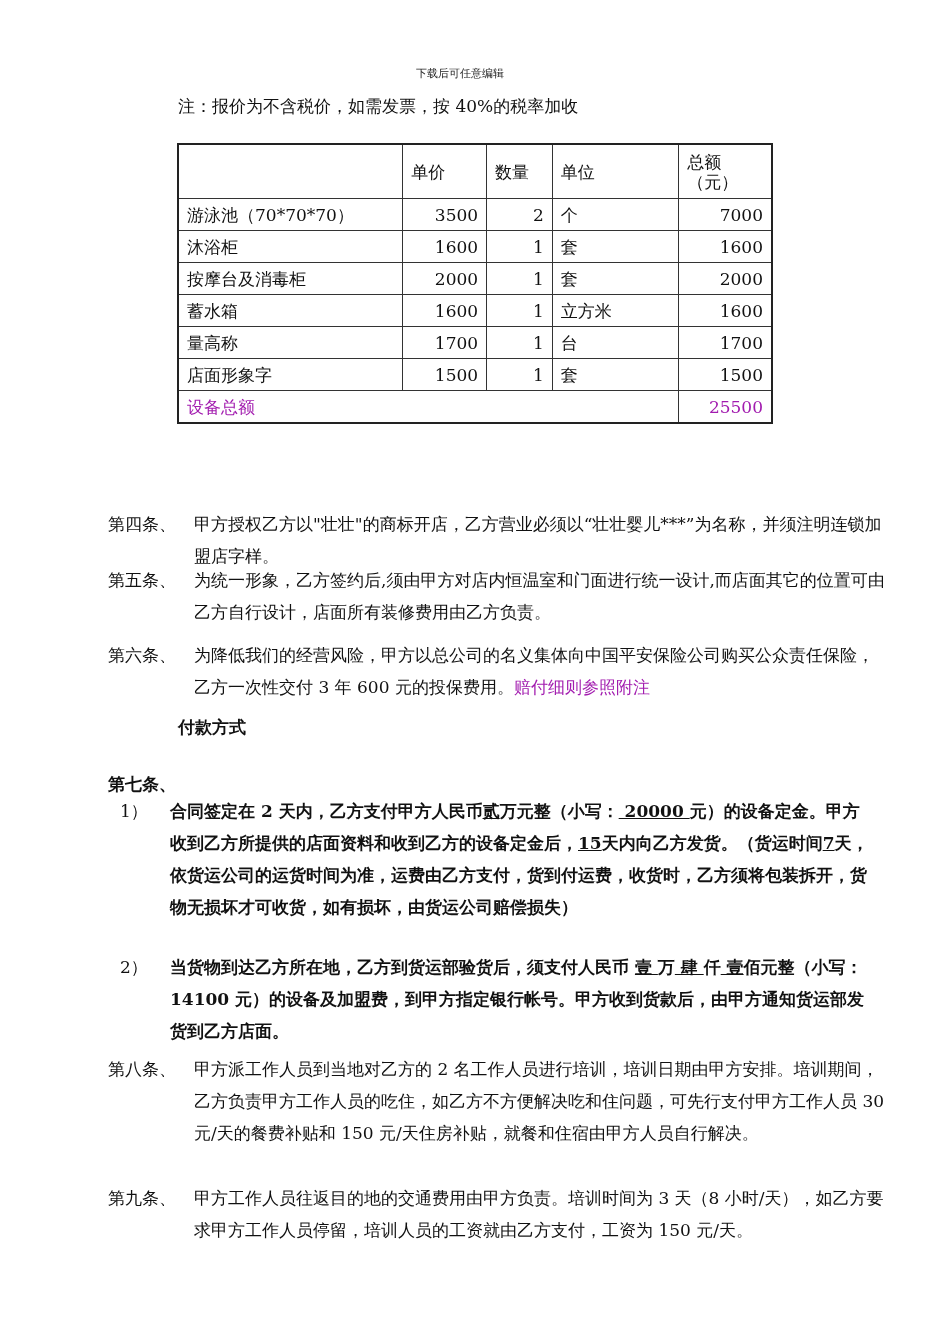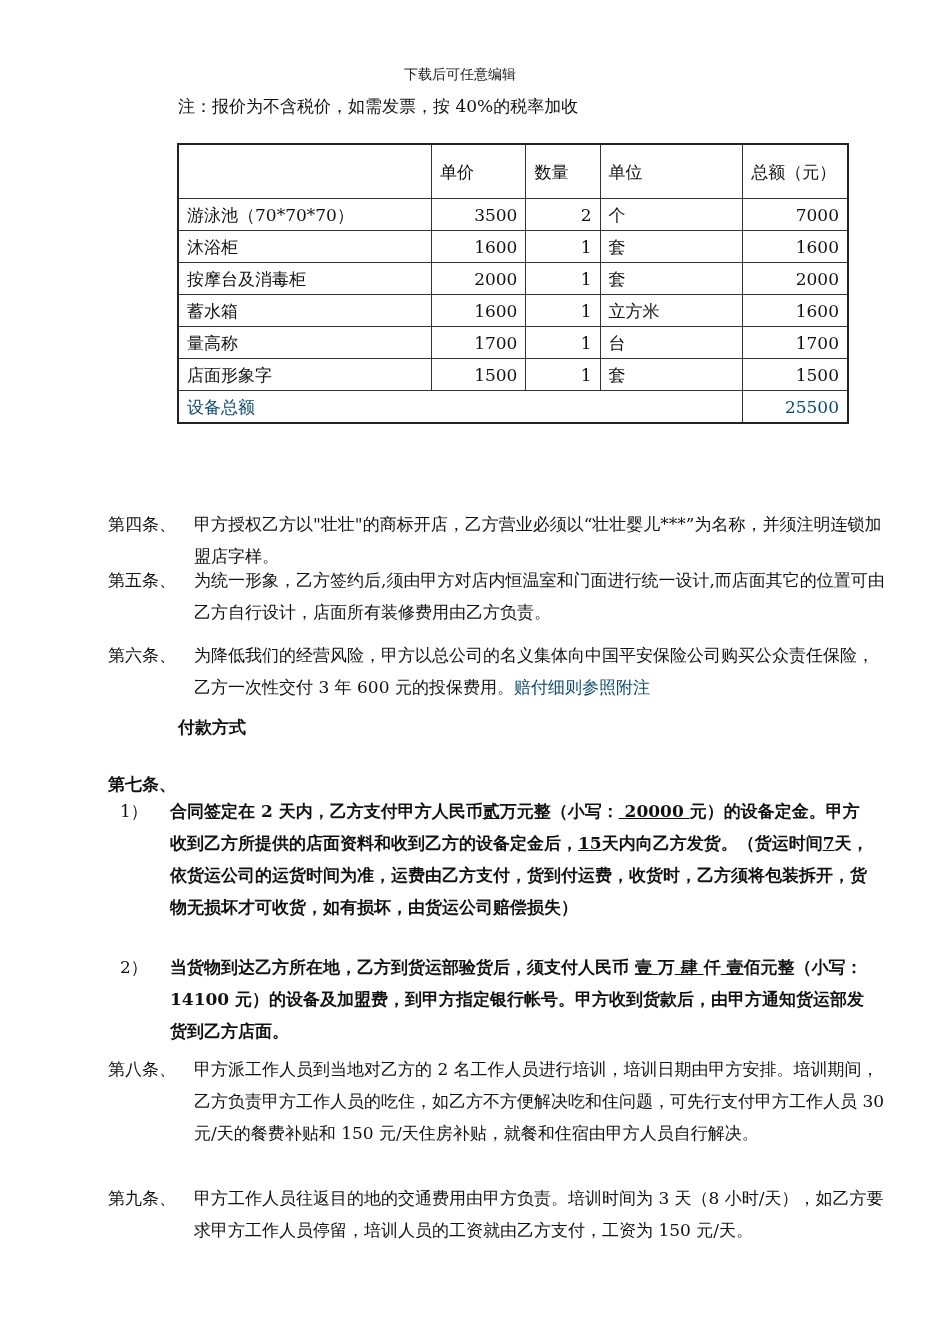--- a/index.html
+++ b/index.html
@@ -2,32 +2,32 @@
 <html><head>
 <meta charset="utf-8">
 <style>
   html, body { margin: 0; padding: 0; background: #ffffff; }
   body {
     width: 950px; height: 1344px; position: relative; overflow: hidden;
     font-family: "DejaVu Serif", "Liberation Serif", serif;
     color: #111; font-size: 17px;
   }
   .abs { position: absolute; }
-  .header-note { top: 66px; left: 0; width: 920px; text-align: center; font-size: 14px; color: #222; }
+  .header-note { top: 66px; left: 0; width: 920px; text-align: center; font-size: 11px; color: #222; }
   .tax-note { top: 95px; left: 178px; font-size: 17px; }
   table.quote {
-    position: absolute; left: 177px; top: 143px; width: 672px;
+    position: absolute; left: 177px; top: 143px; width: 596px;
     border-collapse: collapse; border: 2px solid #222; font-size: 17px;
   }
   table.quote td {
     border: 1px solid #333; padding: 0 8px; height: 31px; line-height: 20px;
   }
   table.quote tr.head td { height: 53px; }
   .num { text-align: right; }
-  .red { color: #0c4a6e; }
+  .red { color: #a21caf; }
   .c0 { width: 208px; } .c1 { width: 67px; } .c2 { width: 49px; } .c3 { width: 110px; } .c4 { width: 76px; }
   .clause { position: absolute; left: 108px; width: 780px; line-height: 32px; }
   .clause .label { position: absolute; left: 0; top: 0; }
   .clause .body { margin-left: 86px; }
   .section-title { position: absolute; left: 178px; font-weight: bold; }
   .bold { font-weight: bold; }
   .item { position: absolute; left: 120px; width: 752px; line-height: 32px; }
   .item .label { position: absolute; left: 0; top: 0; }
   .item .body { margin-left: 50px; font-weight: bold; }
   u { text-decoration: underline; }

